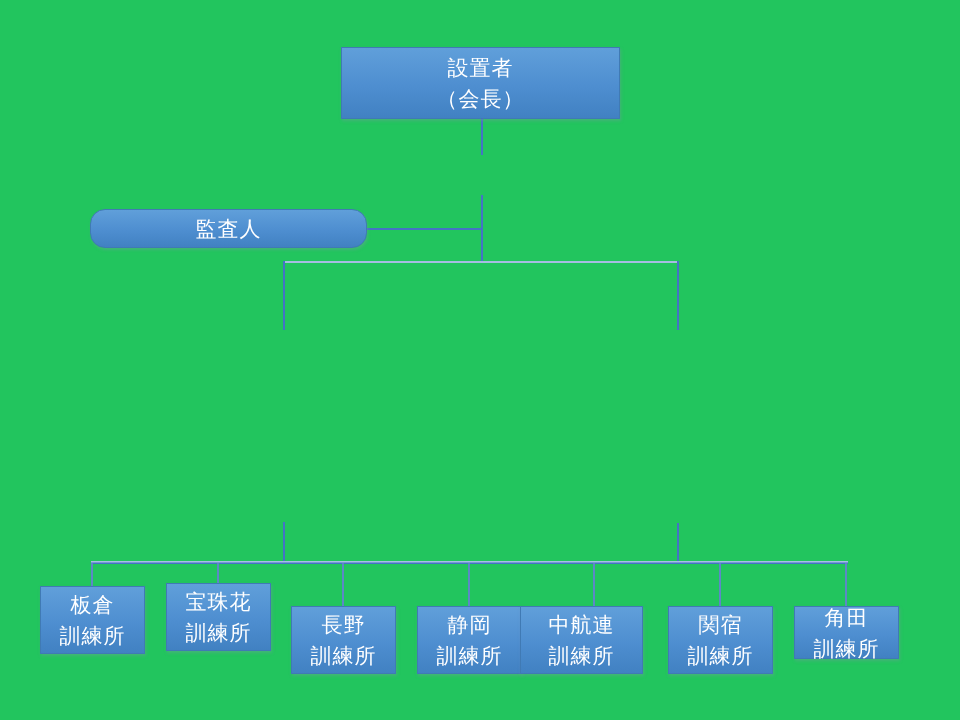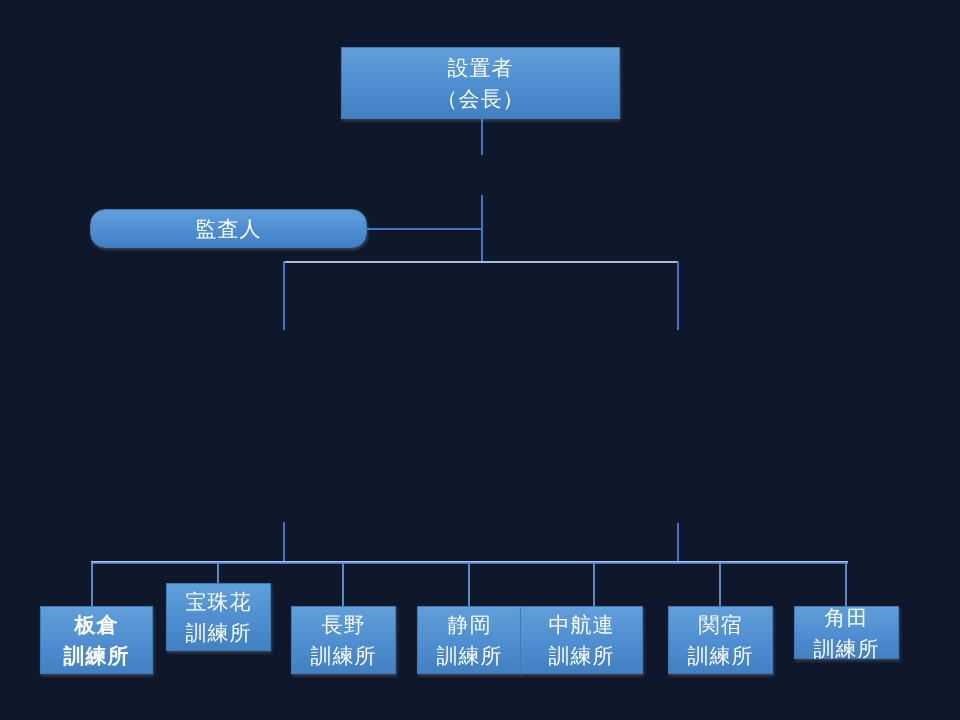--- a/index.html
+++ b/index.html
@@ -5,21 +5,21 @@
   html, body {
     margin: 0;
     padding: 0;
     background: #ffffff;
     font-family: "Liberation Sans", "DejaVu Sans", sans-serif;
   }
   .stage {
     position: relative;
     width: 960px;
     height: 720px;
-    background: #0f172a;
+    background: #22c55e;
     overflow: hidden;
   }
   .box {
     position: absolute;
     box-sizing: border-box;
     background: linear-gradient(180deg, #609fda 0%, #4e8ed0 55%, #4181c2 100%);
     border: 1px solid #407ab4;
     box-shadow: 1px 2px 3px rgba(130, 150, 170, 0.35);
     color: #ffffff;
     display: flex;
@@ -76,21 +76,21 @@
   <div class="vline drop" style="left:845px; top:563px; height:43px;"></div>
 
   <div class="box" style="left:341px; top:47px; width:279px; height:72px;">設置者
 （会長）</div>
 
 
   <div class="box" style="left:90px; top:209px; width:277px; height:39px;border-radius:15px;">監査人</div>
 
 
 
-  <div class="box" style="left:40px;  top:606px; width:113px; height:68px;font-weight:bold;">板倉
+  <div class="box" style="left:40px;  top:586px; width:105px; height:68px;">板倉
 訓練所</div>
   <div class="box" style="left:166px; top:583px; width:105px; height:68px;">宝珠花
 訓練所</div>
   <div class="box" style="left:291px; top:606px; width:105px; height:68px;">長野
 訓練所</div>
   <div class="box" style="left:417px; top:606px; width:105px; height:68px;">静岡
 訓練所</div>
   <div class="box" style="left:520px; top:606px; width:123px; height:68px;">中航連
 訓練所</div>
   <div class="box" style="left:668px; top:606px; width:105px; height:68px;">関宿

